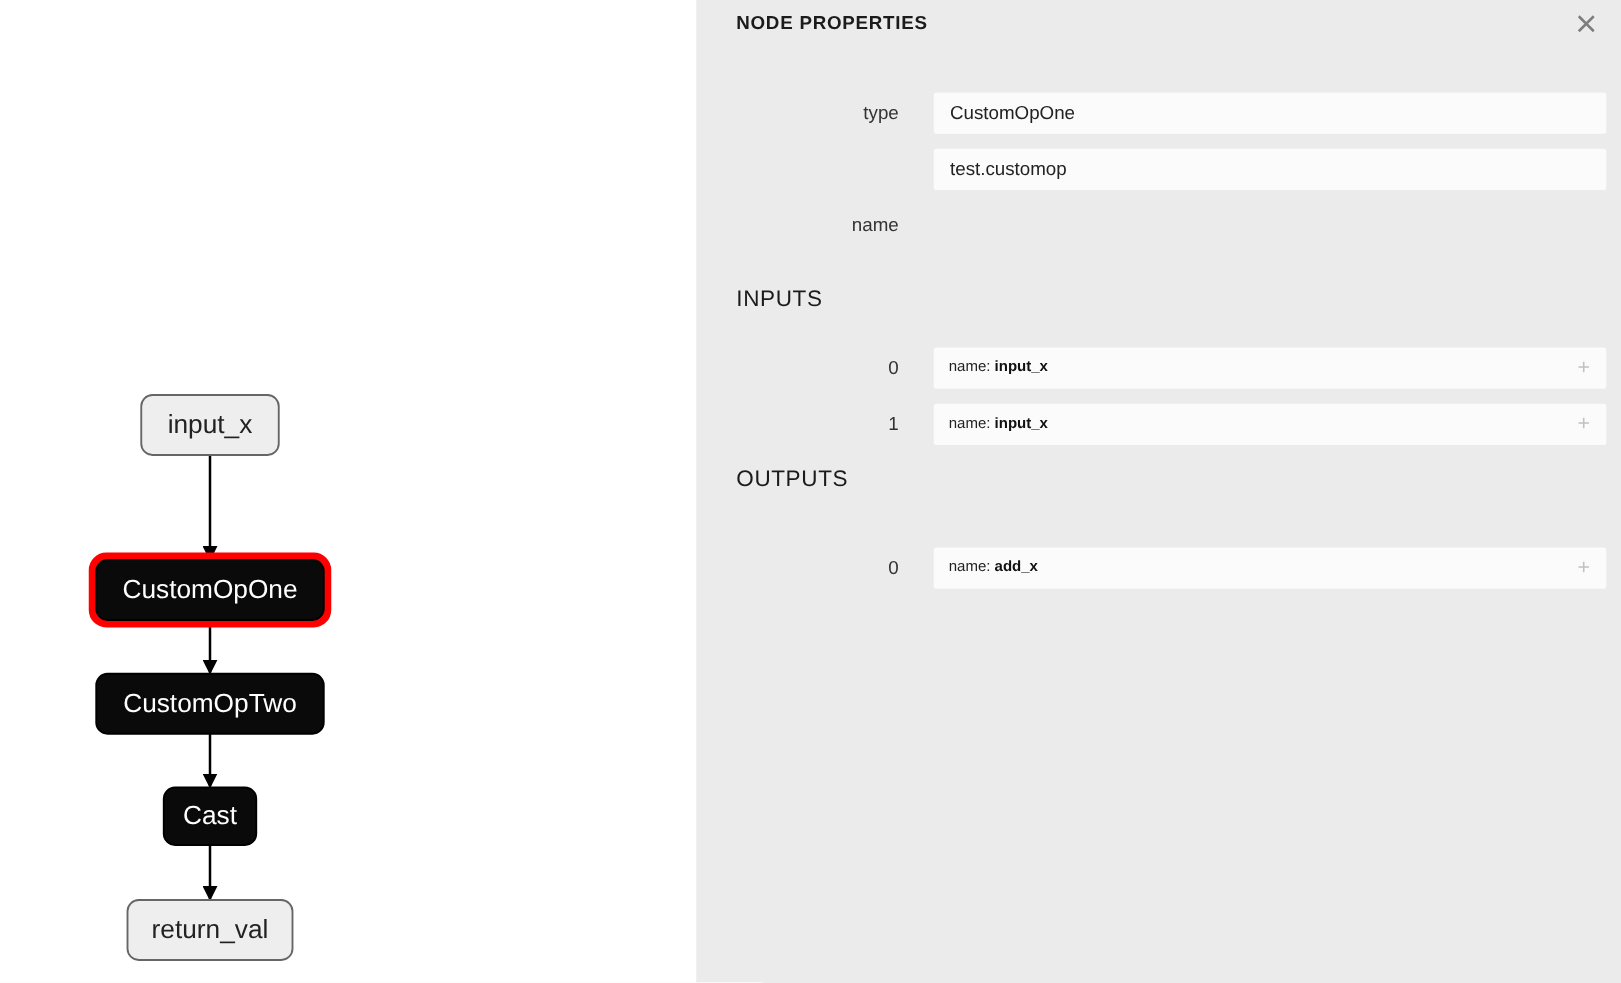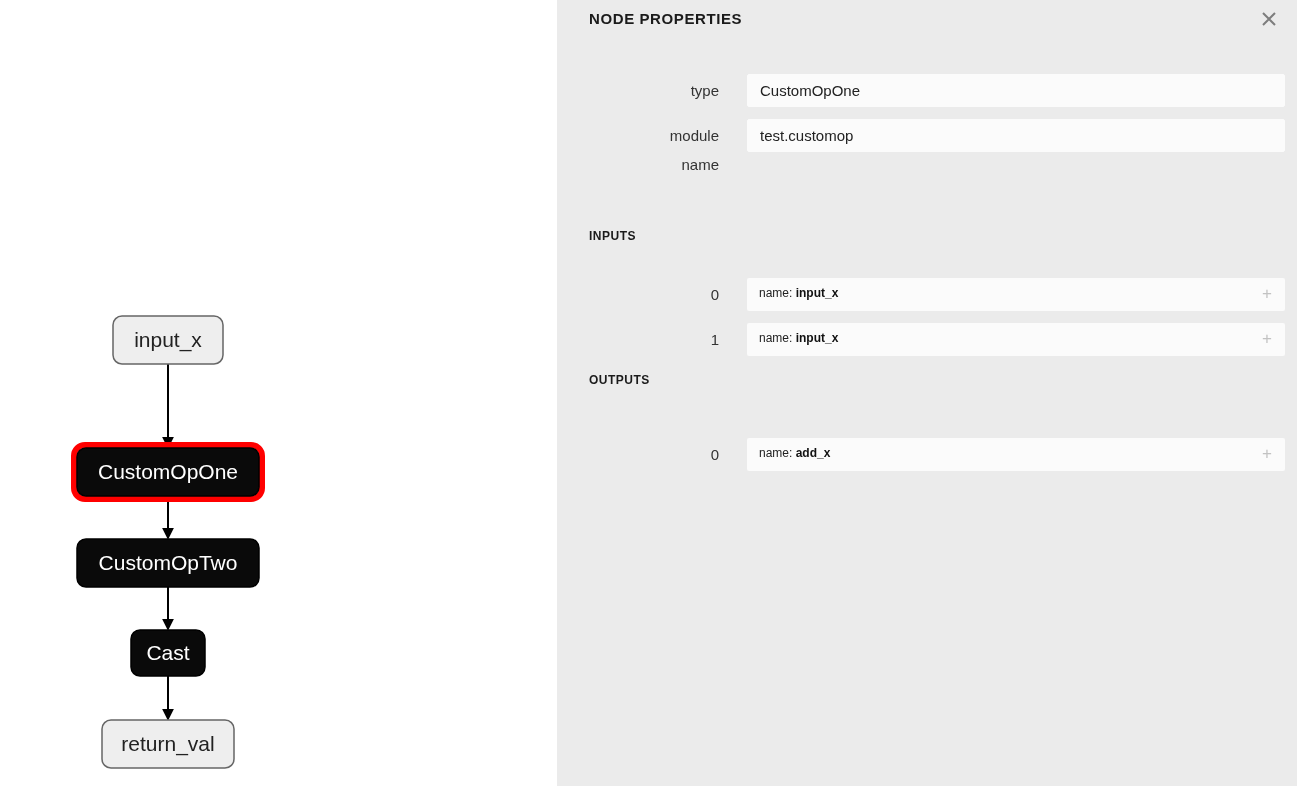--- a/index.html
+++ b/index.html
@@ -53,22 +53,22 @@
     position: absolute; left: 698px; top: 5px;
     width: 28px; height: 28px;
     cursor: pointer;
     display: flex; align-items: center; justify-content: center;
   }
   #close-button svg { display: block; }
 
   .section-header {
     position: absolute;
     left: 32px;
-    font-size: 12px;
-    font-weight: bold;
+    font-size: 18px;
+    font-weight: normal;
     letter-spacing: 0.5px;
     color: #1b1b1b;
     white-space: nowrap;
   }
 
   
   .prop-row {
     position: absolute;
     left: 0;
     width: 740px;
@@ -202,24 +202,23 @@
         </svg>
       </div>
     </div>
 
     <div id="attributes-list">
         <div class="prop-row" style="top: 74px;">
           <div class="prop-label">type</div>
           <div class="prop-value-box">CustomOpOne</div>
         </div>
         <div class="prop-row" style="top: 119px;">
-          <div class="prop-label">module</div>
           <div class="prop-value-box">test.customop</div>
         </div>
-        <div class="prop-row" style="top: 148px; padding-left: 44px;">
+        <div class="prop-row" style="top: 164px; padding-left: 44px;">
           <div class="prop-label">name</div>
         </div>
       </div>
 
     <div class="section-header" id="inputs-header" style="top:229px;">INPUTS</div>
     <div id="inputs-list">
         <div class="arg-row" style="top: 278px;">
           <div class="arg-index">0</div>
           <div class="arg-box">
             <div class="arg-text">name: <b>input_x</b></div>

